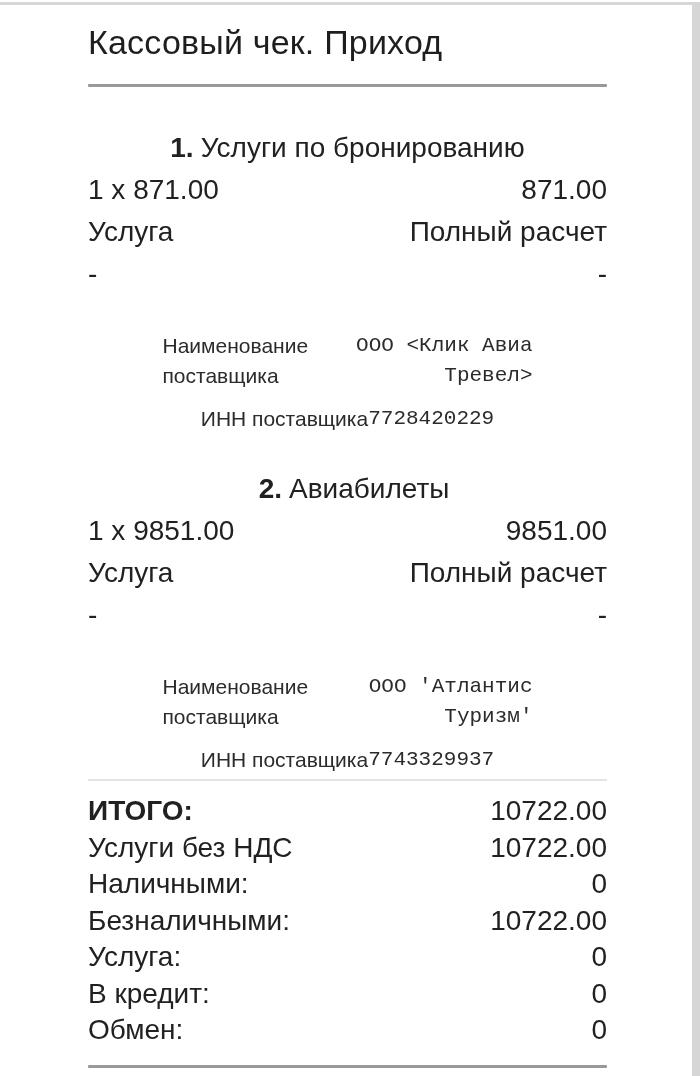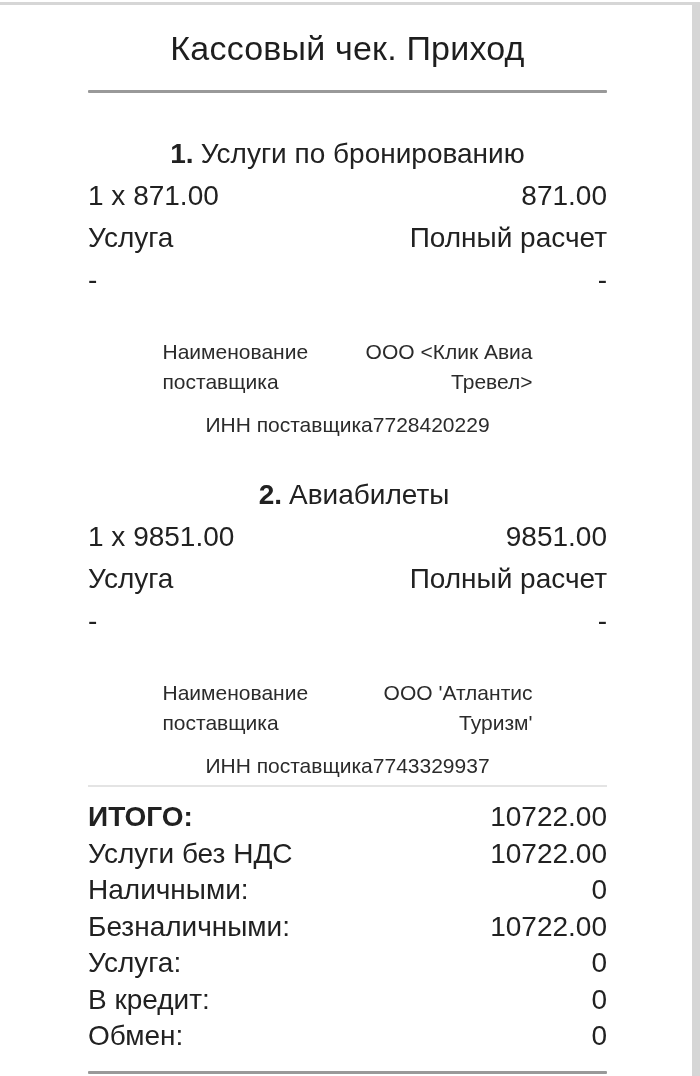--- a/index.html
+++ b/index.html
@@ -17,22 +17,21 @@
     background:#d6d6d6;
   }
   .border-right {
     position:absolute; top:2px; right:0; width:8px; height:1074px;
     background:#d6d6d6;
   }
   .receipt {
     position:absolute; left:88px; top:0; width:519px;
   }
   .title {
-    margin-top:26px;
-    text-align:center;
+    margin-top:20px;
     font-size:34px;
     line-height:44px;
     color:#1e1e1e;
     letter-spacing:0.2px;
   }
   .divider-dark {
     margin-top:20px;
     height:3px;
     background:#999999;
     border-radius:1px;
@@ -62,21 +61,21 @@
   .sup-row {
     display:flex;
     justify-content:center;
     align-items:flex-start;
     font-size:21px;
     line-height:30px;
     color:#2b2b2b;
   }
   .sup-row.inn { margin-top:13px; }
   .sup-label { max-width:175px; text-align:left; }
-  .sup-value { max-width:195px; text-align:right; }
+  .sup-value { max-width:195px; text-align:right;font-family:Liberation Mono, monospace; }
   .totals { margin-top:12px; }
   .trow {
     display:flex;
     justify-content:space-between;
     font-size:28px;
     line-height:36.5px;
   }
   .trow .bold { font-weight:700; }
 </style>
 </head>

